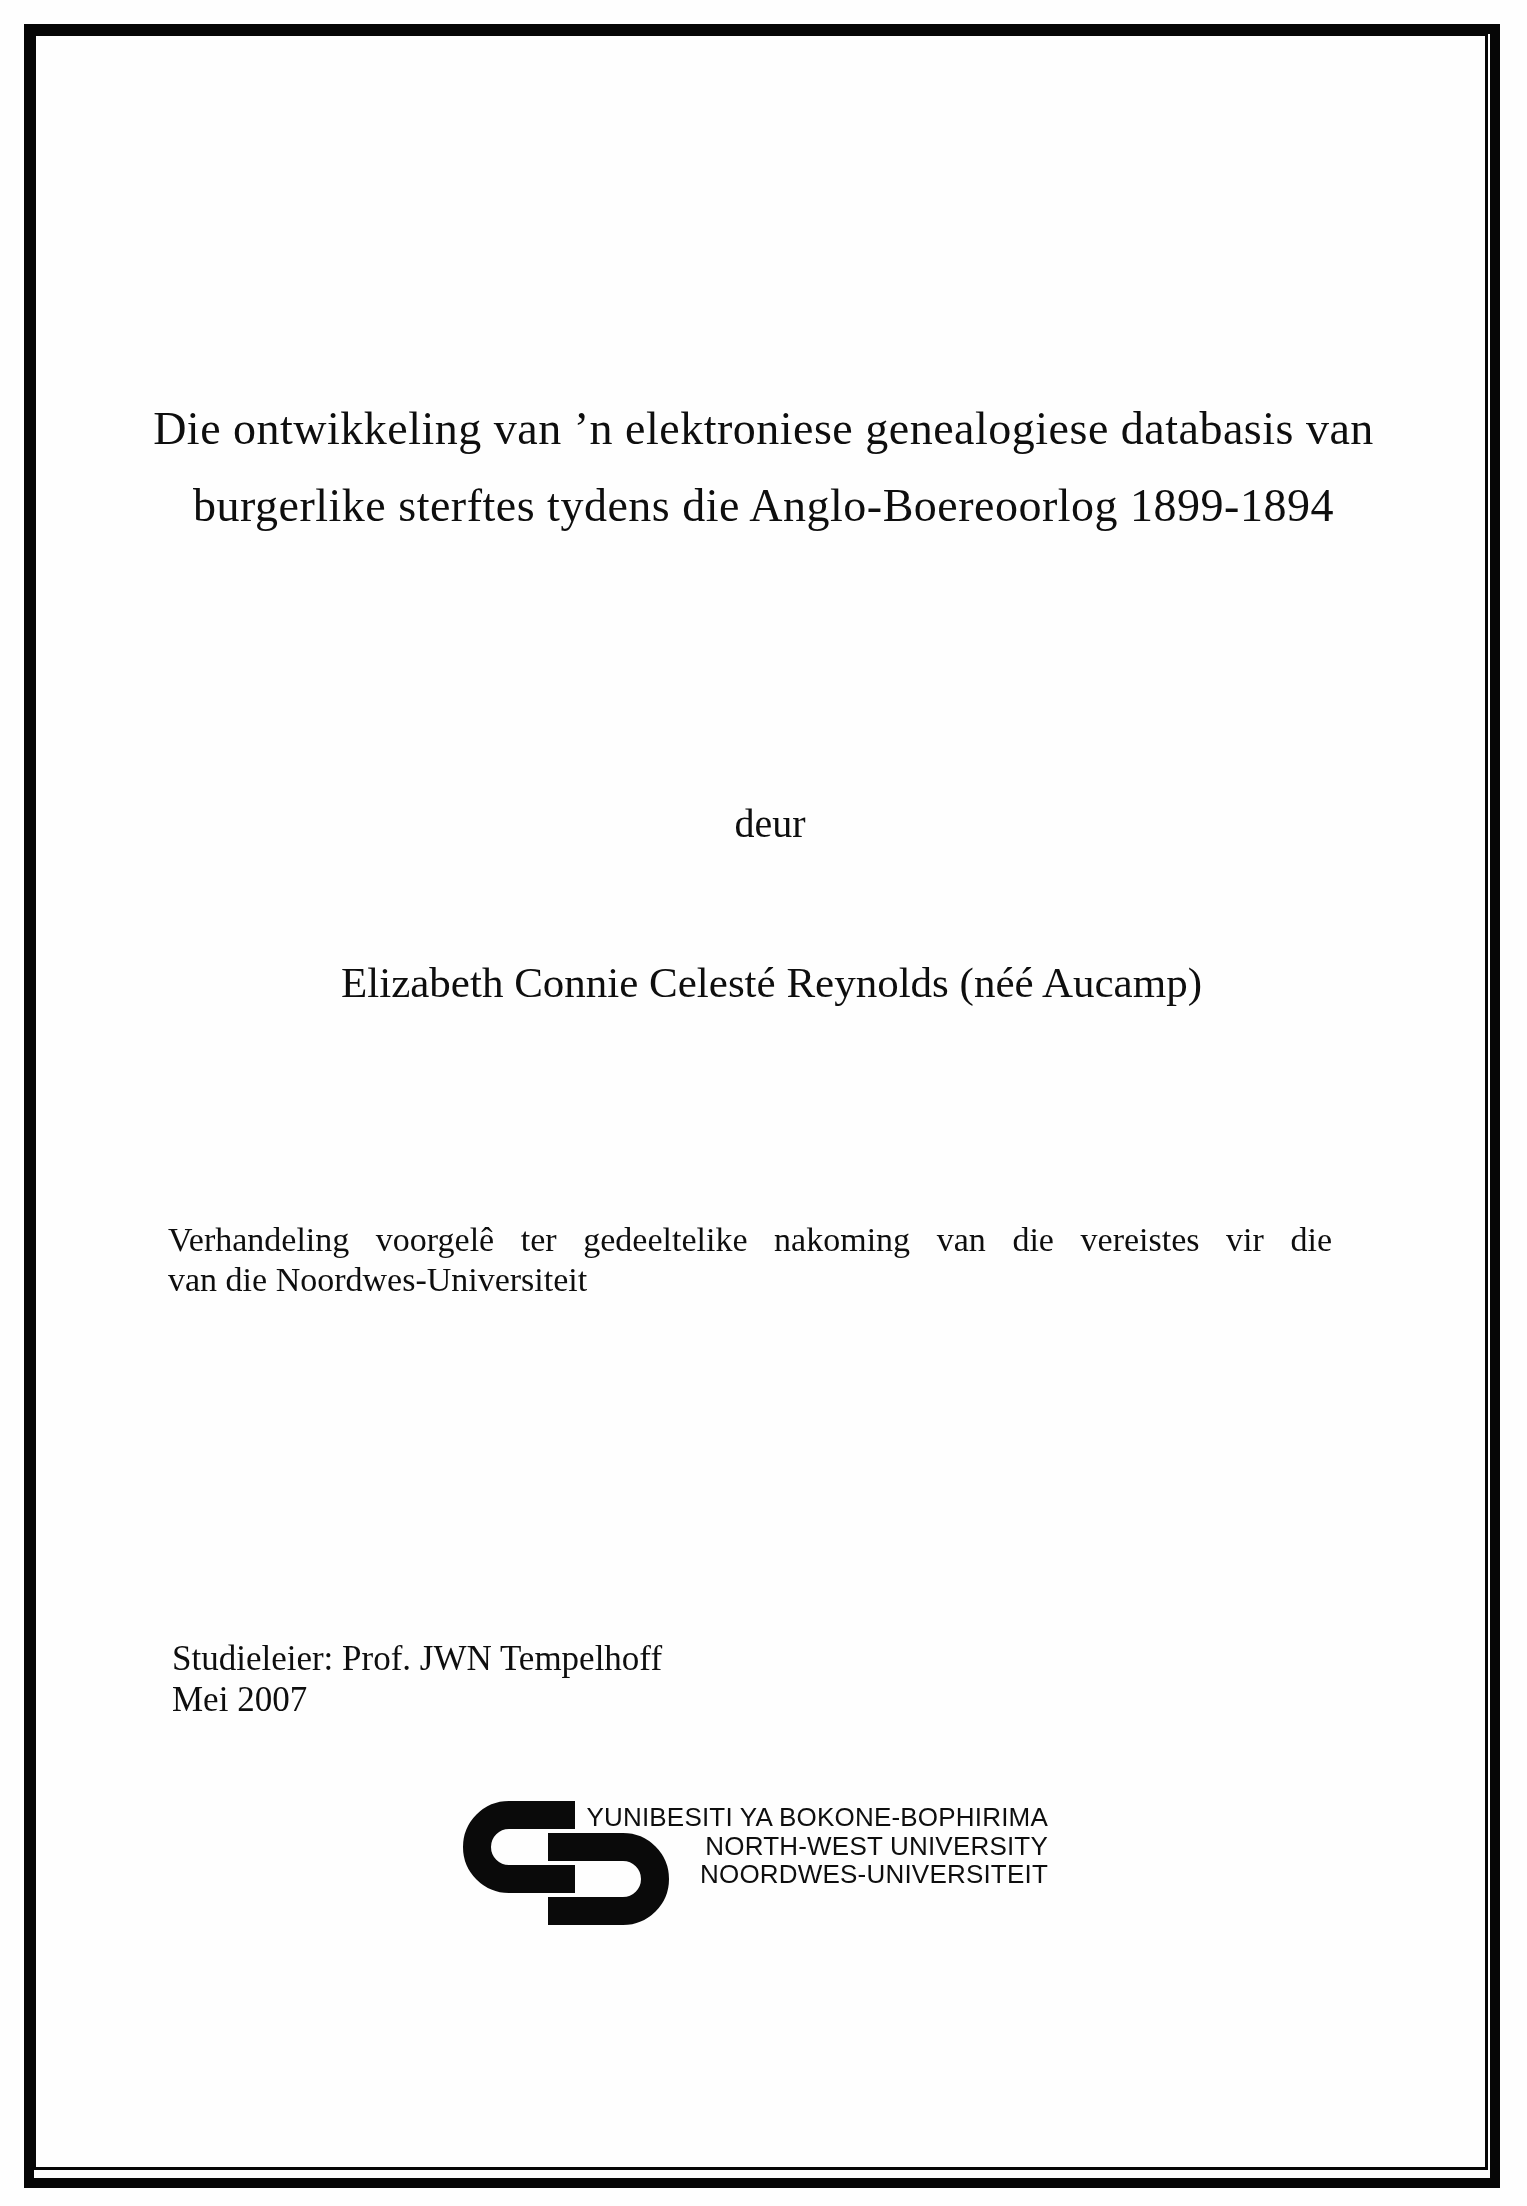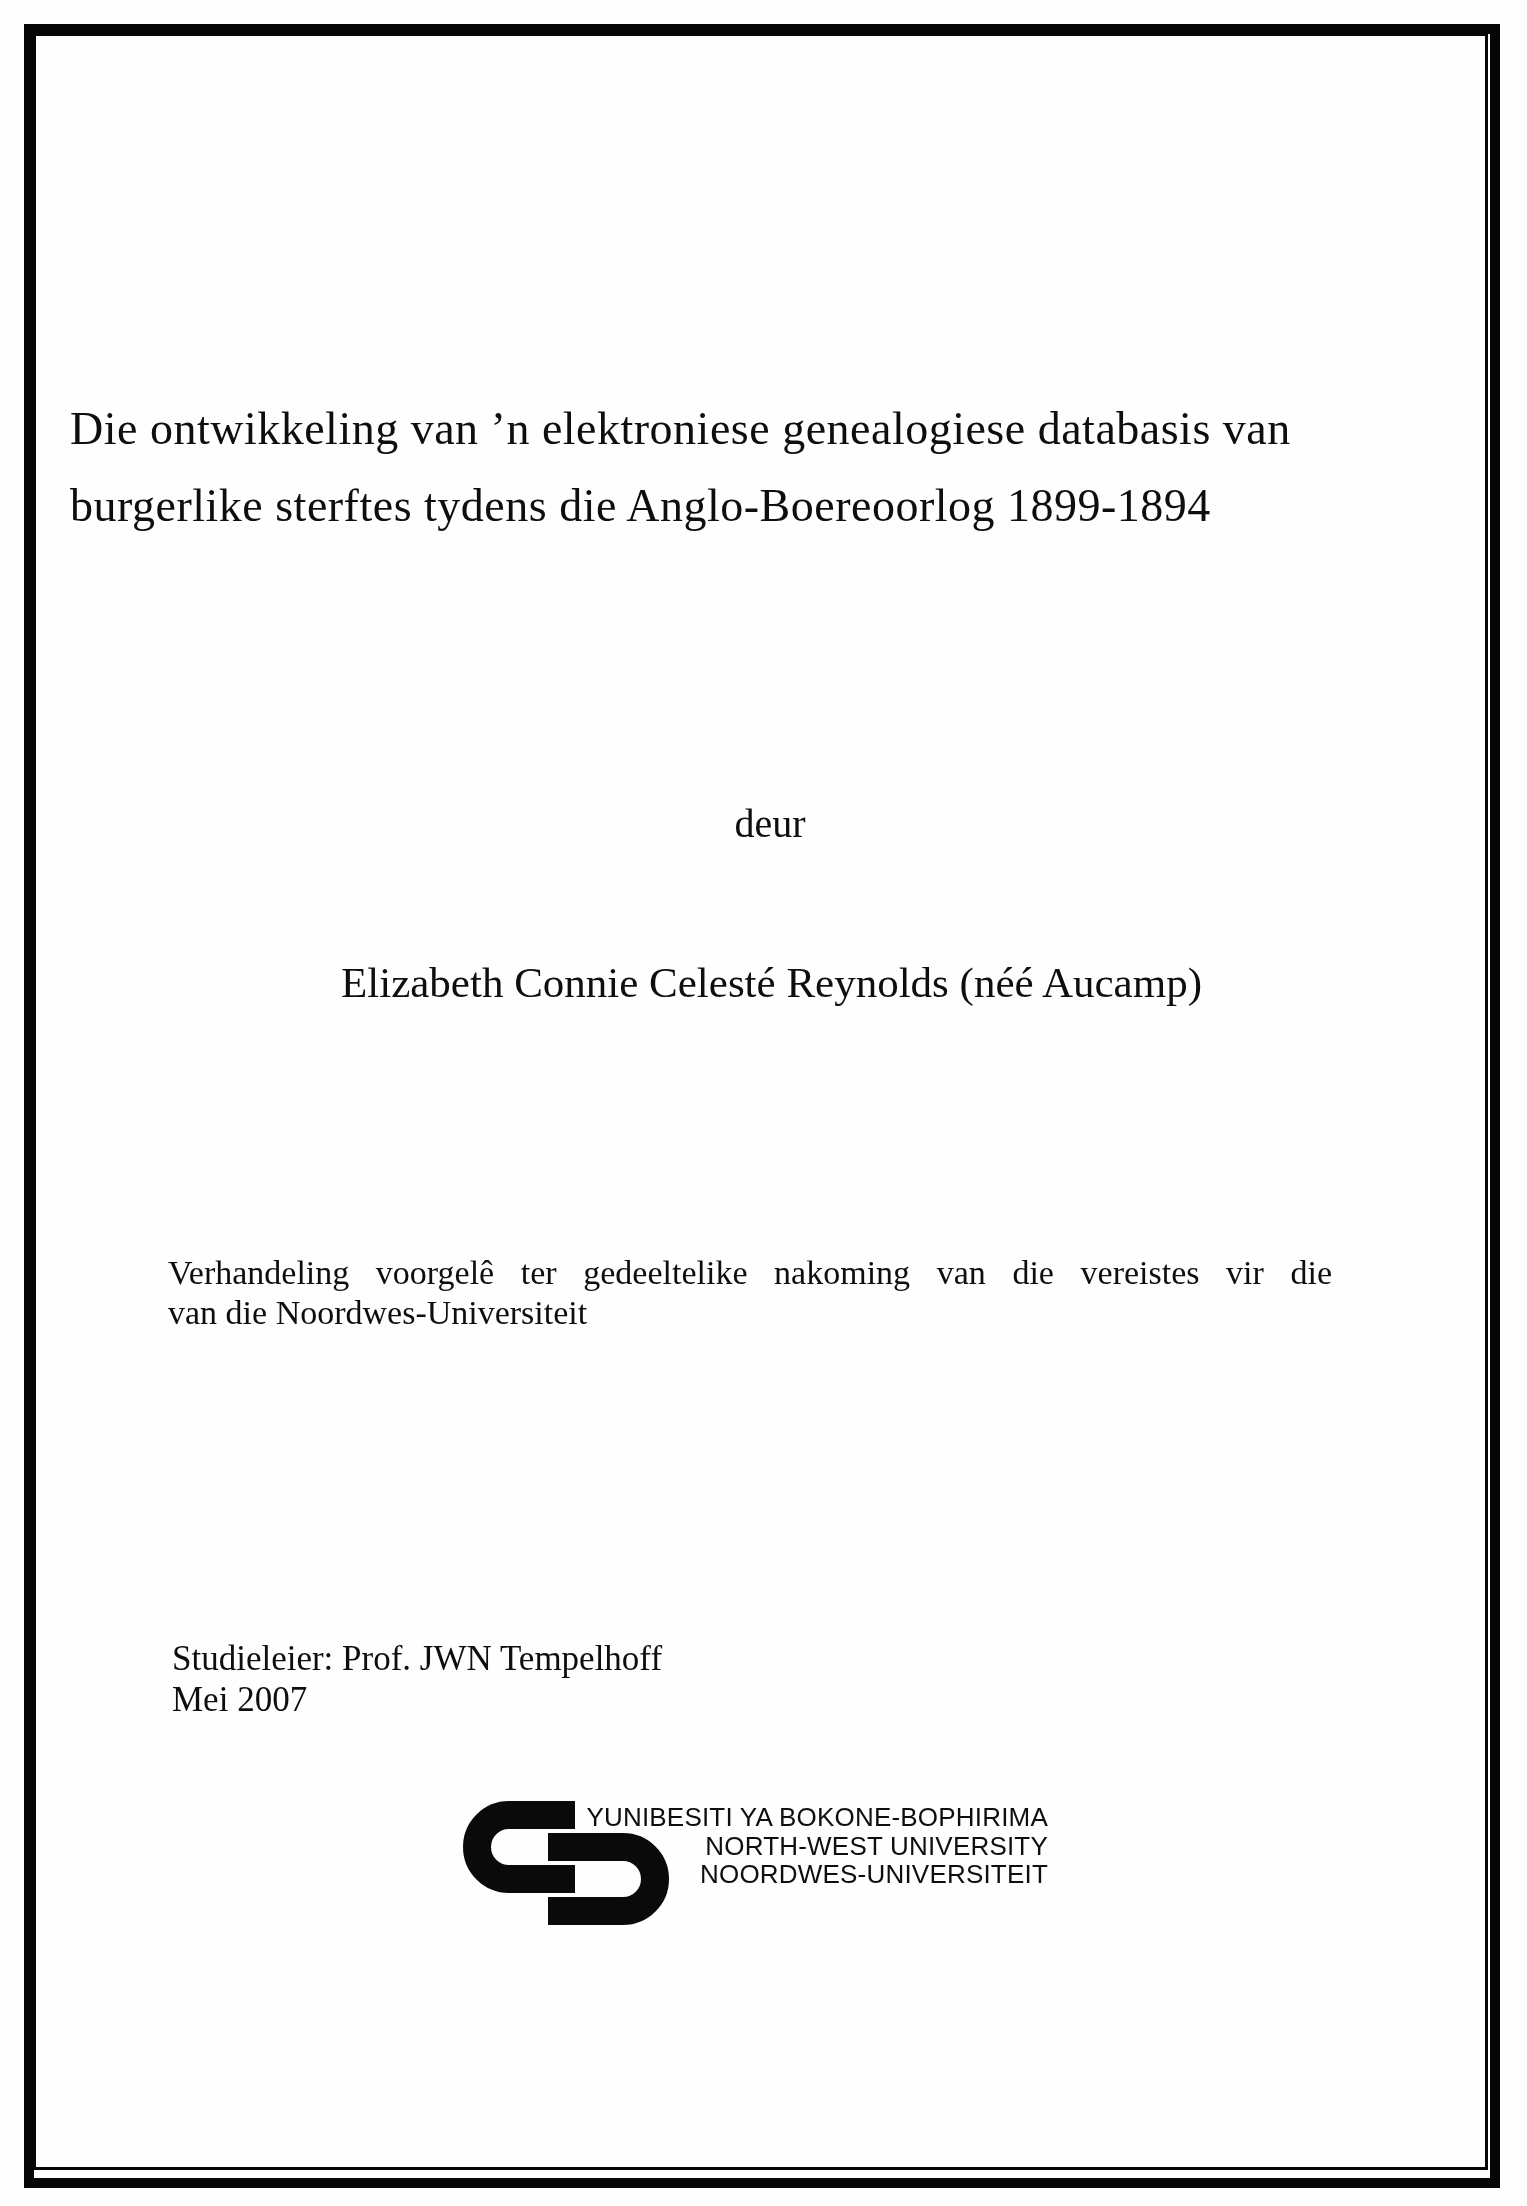--- a/index.html
+++ b/index.html
@@ -21,21 +21,21 @@
   }
   .frame-inner {
     position: absolute;
     left: 33px; top: 33px;
     width: 1449px; height: 2131px;
     border: 3px solid #060606;
   }
   .title-block {
     position: absolute;
     left: 70px; right: 70px; top: 390px;
-    text-align: left;
+    text-align: center;
     font-size: 46px;
     line-height: 77px;
     letter-spacing: 0.5px;
   }
   .byline {
     position: absolute;
     left: 13px; right: 0; top: 802px;
     text-align: center;
     font-size: 40px;
     line-height: 44px;
@@ -46,21 +46,20 @@
     text-align: center;
     font-size: 43px;
     line-height: 50px;
   }
   .statement {
     position: absolute;
     left: 168px; top: 1220px;
     width: 1164px;
     font-size: 34px;
     line-height: 40px;
-    margin-top: 33px;
   }
   .statement .justified {
     text-align: justify;
     text-align-last: justify;
   }
   .statement .italic { font-style: italic; }
   .supervisor-block {
     position: absolute;
     left: 172px; top: 1638px;
     font-size: 35px;

